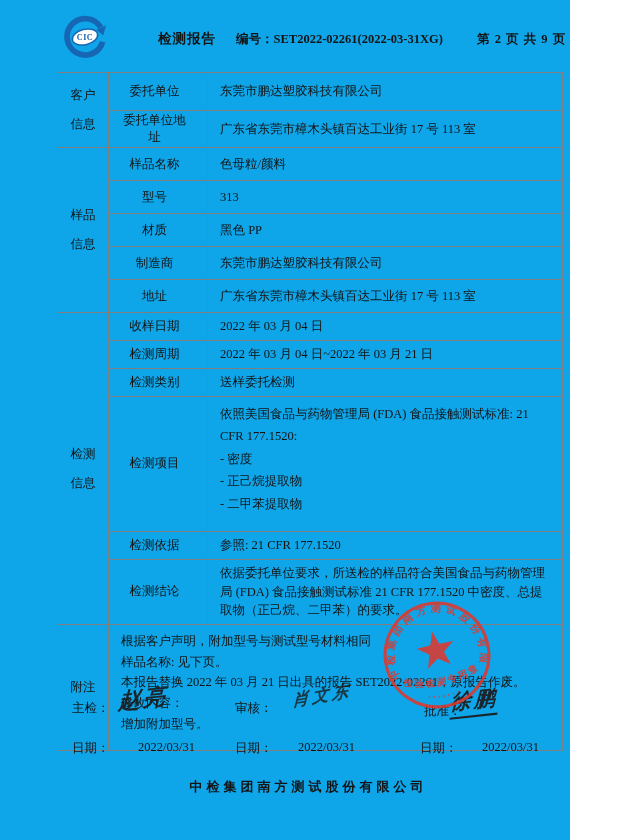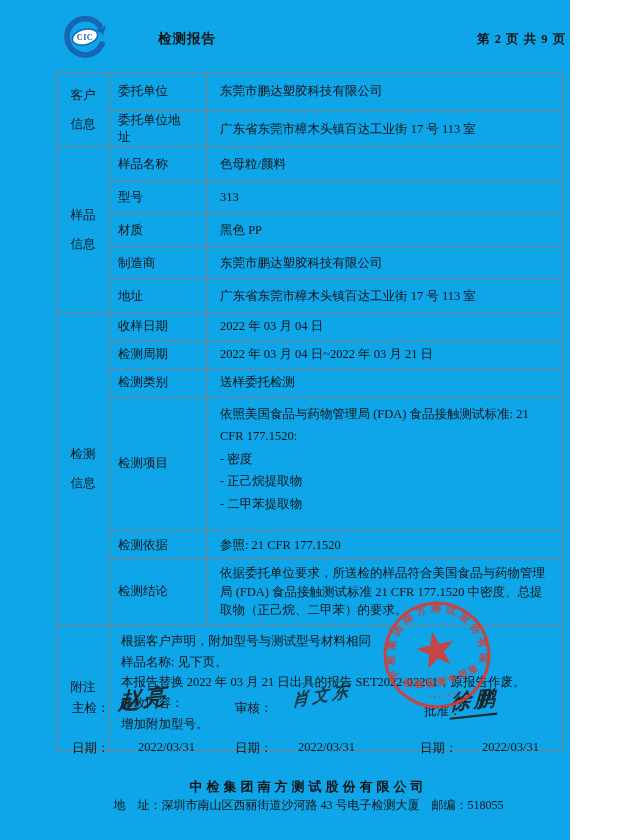--- a/index.html
+++ b/index.html
@@ -13,21 +13,21 @@
   .logo { position:absolute; left:62px; top:15px; width:46px; height:44px; }
   .hdr-title { position:absolute; left:158px; top:30px; font-size:13.5px; font-weight:bold; letter-spacing:1px; }
   .hdr-no    { position:absolute; left:236px; top:31px; font-size:12.5px; font-weight:bold; }
   .hdr-page  { position:absolute; left:477px; top:31px; font-size:12.5px; font-weight:bold; letter-spacing:1px; }
   
   table.report { position:absolute; left:57px; top:72px; width:505px; border-collapse:collapse; table-layout:fixed; }
   table.report td { border:1px solid #7e7e7e; font-size:12.5px; vertical-align:middle; }
   td.cat { text-align:center; }
   .cat-inner { display:inline-block; width:2em; line-height:2.3; word-break:break-all; text-align:center; }
   .cat-inner.one-line { width:auto; line-height:1.4; }
-  td.lbl { padding-left:9px; padding-right:16px; }
+  td.lbl { padding-left:9px; padding-right:16px;text-align:center; }
   td.val { padding:4px 8px 4px 12px; line-height:1.5; }
   td.val.multi { line-height:1.8; padding-top:6px; padding-bottom:16px; }
   
   .abs { position:absolute; font-size:12.5px; }
   .sig-name { position:absolute; font-weight:bold; color:#1c1c1c; letter-spacing:3px;
               transform:rotate(-6deg) skewX(-8deg); font-style:italic; opacity:.92; }
   .sig-1 { left:118px; top:684px; font-size:22px; }
   .sig-2 { left:292px; top:684px; font-size:17px; transform:rotate(-10deg) skewX(-12deg); opacity:.8; }
   .sig-3 { left:450px; top:686px; font-size:21px; border-bottom:2px solid #1c1c1c; padding-bottom:1px; }
   
@@ -46,20 +46,21 @@
 <div class="page">
 
   <svg class="logo" viewBox="0 0 48 46">
     <path d="M 40.5,13 A 19 19 0 1 0 42.5,28" fill="none" stroke="#1766b4" stroke-width="6"></path>
     <polygon points="36,15.5 46,11 43,21.5" fill="#1766b4"></polygon>
     <path d="M 30,41.5 A 19 19 0 0 0 41.5,31" fill="none" stroke="#1766b4" stroke-width="5"></path>
     <ellipse cx="24" cy="23" rx="13.5" ry="8" fill="#ffffff" stroke="#1766b4" stroke-width="1.6" transform="rotate(-14 24 23)"></ellipse>
     <text x="24" y="26.5" text-anchor="middle" font-size="8.5" font-weight="bold" fill="#1766b4" font-family="Liberation Serif, serif" letter-spacing="0.5">CIC</text>
   </svg>
   <div class="hdr-title">检测报告</div>
+  <div class="hdr-no"><span>编号：</span><span>SET2022-02261(2022-03-31XG)</span></div>
   <div class="hdr-page">第 2 页 共 9 页</div>
 
   <table class="report">
     <colgroup>
         <col style="width:51px">
         <col style="width:99px">
         <col style="width:355px">
       </colgroup>
 
     <tbody>
@@ -163,15 +164,14 @@
       <textPath href="#ringArc">中检集团南方测试股份有限公司</textPath>
     </text>
     <polygon fill="#df382e" points="80,46 86.6,64.9 106.6,65.3 90.7,77.5 96.5,96.7 80,85.2 63.5,96.7 69.3,77.5 53.4,65.3 73.4,64.9"></polygon>
     <text fill="#df382e" font-size="13.5" font-weight="bold" letter-spacing="3" text-anchor="middle" font-family="Liberation Serif, serif">
       <textPath href="#bannerArc" startOffset="50%">检验检测专用章</textPath>
     </text>
     <path d="M 56,136 Q 80,143 104,136" fill="none" stroke="#df382e" stroke-width="3" stroke-dasharray="2,5" opacity="0.8"></path>
   </svg>
 
   <div class="foot foot-company">中检集团南方测试股份有限公司</div>
-  <div class="foot foot-line">地　址：深圳市南山区西丽街道沙河路 43 号电子检测大厦　邮编：518055</div>
 
 </div>
 
 </body></html>

